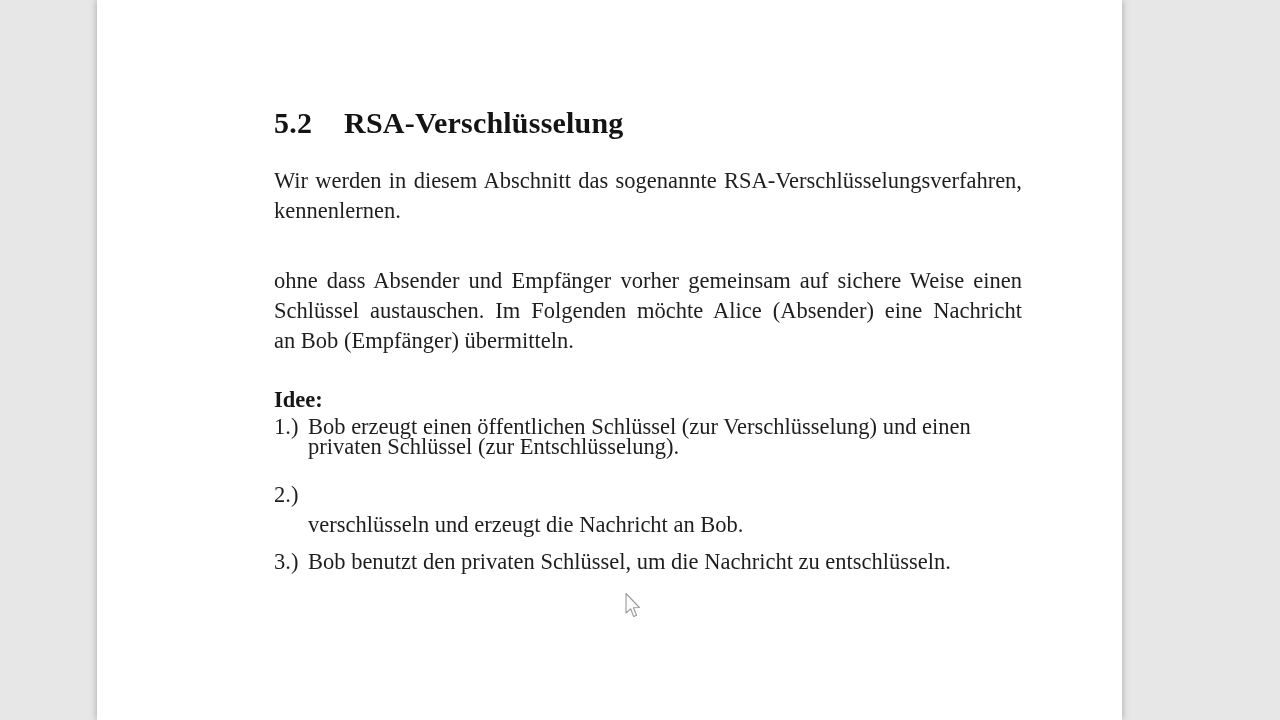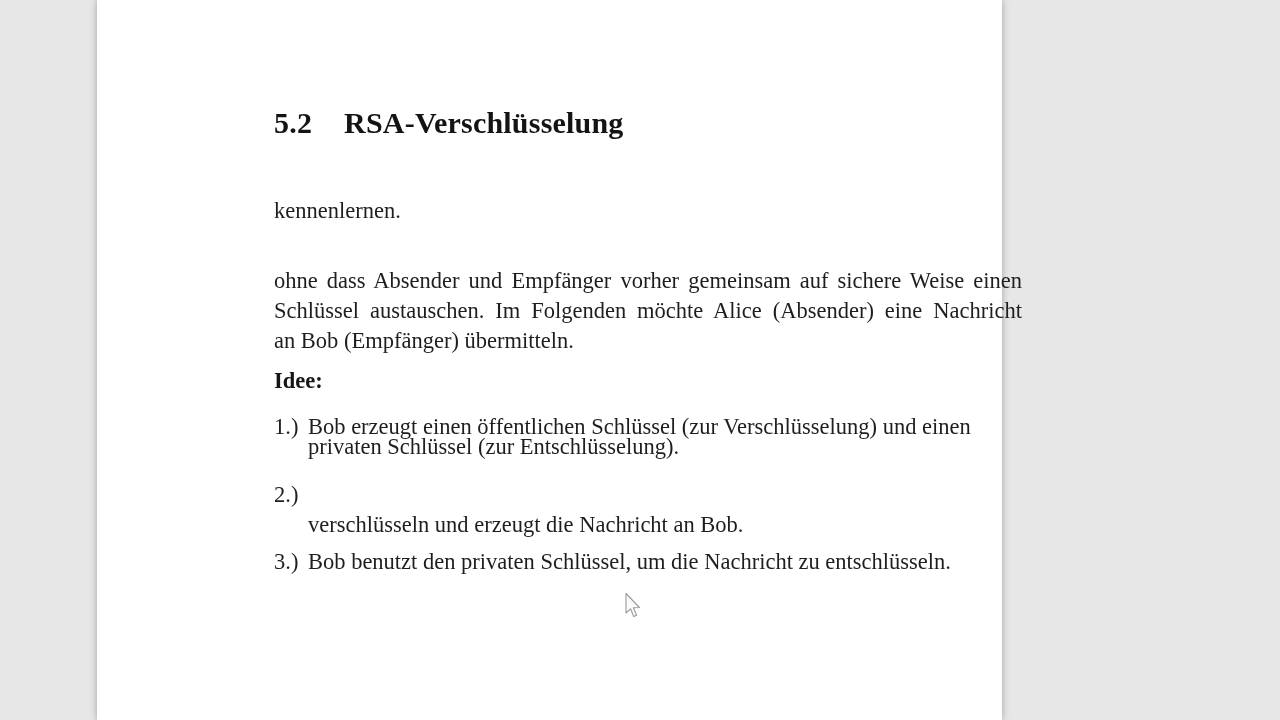--- a/index.html
+++ b/index.html
@@ -10,21 +10,21 @@
     font-family: "Liberation Serif", "DejaVu Serif", serif;
   }
   .stage {
     position: relative;
     width: 1280px; height: 720px;
     background: #e7e7e7;
   }
   .paper {
     position: absolute;
     left: 97px; top: 0;
-    width: 905px; height: 720px;
+    width: 1025px; height: 720px;
     background: #ffffff;
     box-shadow: 0 0 7px rgba(0,0,0,0.30);
   }
   .doc-title {
     position: absolute;
     left: 177px; top: 103px;
     width: 748px; height: 40px;
     font-size: 30px; line-height: 40px;
     font-weight: bold;
     color: #141414;
@@ -39,21 +39,21 @@
     font-size: 22.5px; line-height: 30px;
     color: #1e1e1e;
     white-space: nowrap;
   }
   .just {
     white-space: normal;
     text-align: justify;
     text-align-last: justify;
   }
   .bold { font-weight: bold; }
-  .heading-line { font-weight: bold; color: #161616; }
+  .heading-line { font-weight: bold; color: #161616; margin-top: 19px; }
   .list-line { left: 211px; width: 714px; }
   .list-line .item-label {
     position: absolute;
     left: -34px; top: 0;
     white-space: nowrap;
   }
   .cursor {
     position: absolute;
     left: 624px; top: 592px;
     width: 18px; height: 28px;
@@ -64,20 +64,21 @@
 <body>
 
 <div class="stage">
 
   <div class="paper">
 
     <div class="doc-title">
       <span class="sec-num">5.2</span><span>RSA-Verschlüsselung</span>
     </div>
 
+    <div class="line just" style="top:166px">Wir werden in diesem Abschnitt das sogenannte RSA-Verschlüsselungsverfahren,</div>
     <div class="line" style="top:196px">kennenlernen.</div>
 
     <div class="line just" style="top:266px">ohne dass Absender und Empfänger vorher gemeinsam auf sichere Weise einen</div>
     <div class="line" style="top:326px">an Bob (Empfänger) übermitteln.</div>
     <div class="line just" style="top:296px">Schlüssel austauschen. Im Folgenden möchte Alice (Absender) eine Nachricht</div>
 
     <div class="line heading-line" style="top:366px">Idee:</div>
 
     <div class="line list-line" style="top:412px"><span class="item-label">1.)</span><span>Bob erzeugt einen öffentlichen Schlüssel (zur Verschlüsselung) und einen</span></div>
     <div class="line list-line" style="top:432px">privaten Schlüssel (zur Entschlüsselung).</div>

